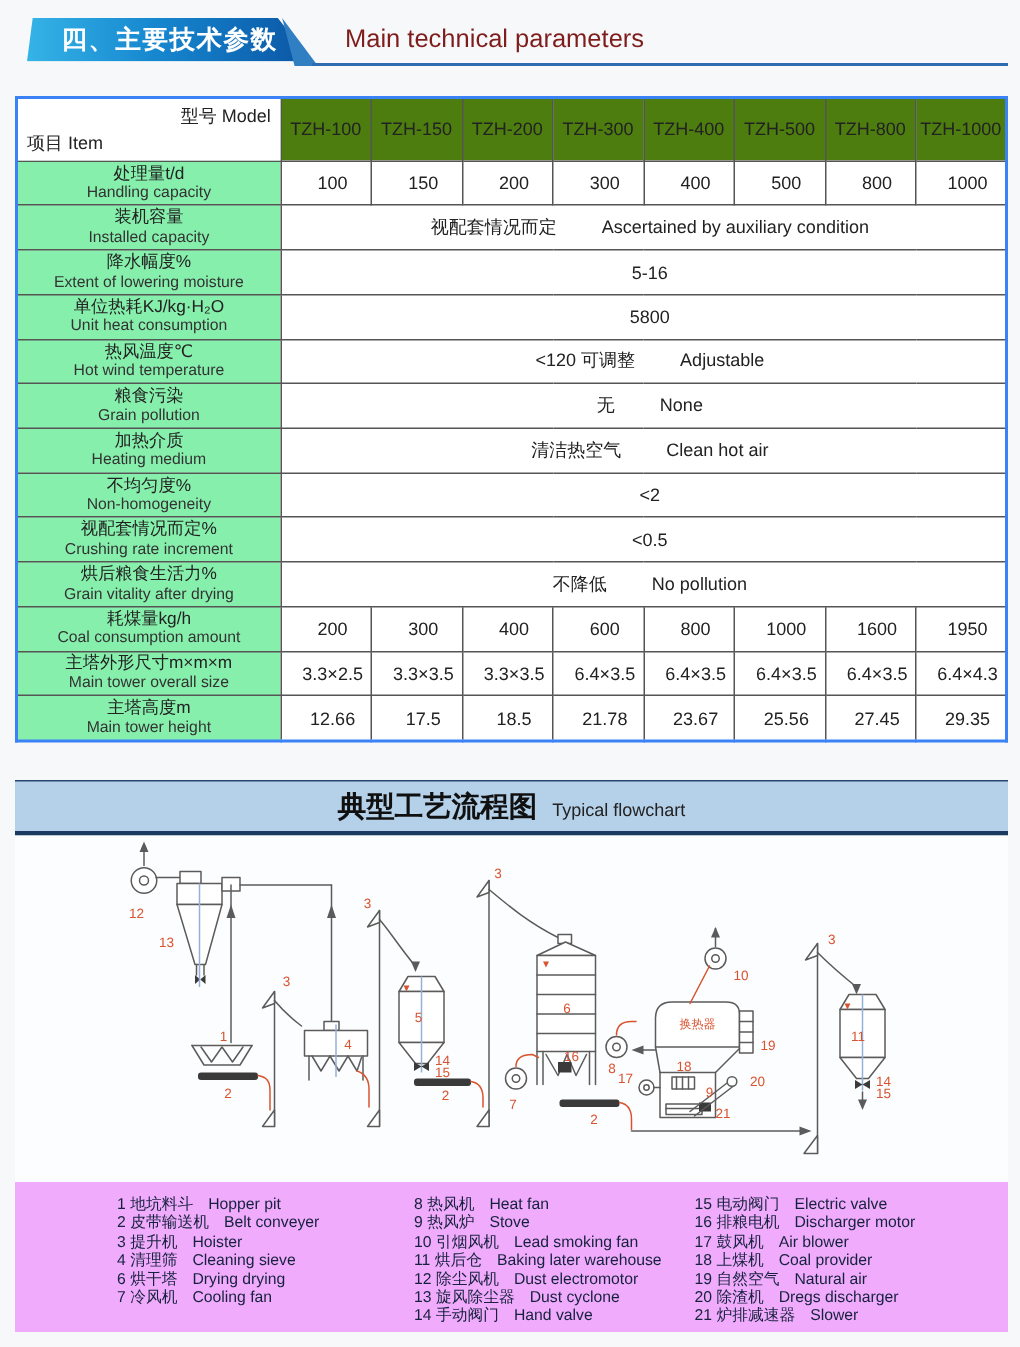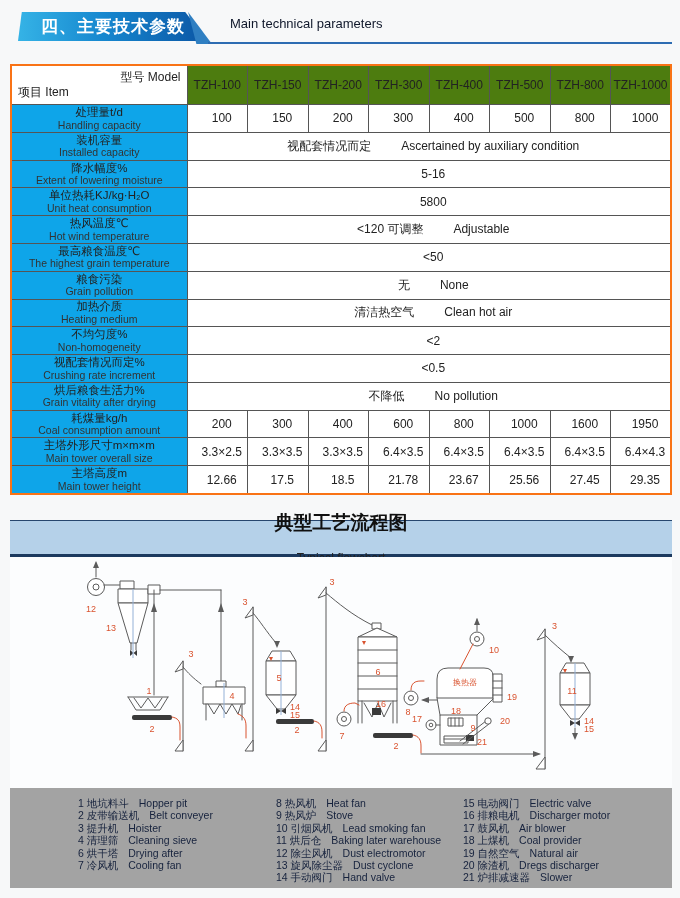--- a/index.html
+++ b/index.html
@@ -15,53 +15,53 @@
     background:linear-gradient(90deg,#35b3e6 0%,#1687cf 45%,#0b55a4 100%);
     clip-path:polygon(2% 0,88% 0,100% 100%,0 100%);
     display:flex;align-items:center;justify-content:center;
     color:#fff;font-weight:bold;font-size:17px;letter-spacing:1px;
   }
   .badge-wedge{
     position:absolute;left:186px;top:12px;width:26px;height:32px;
     background:#2f7fc2;clip-path:polygon(8% 0,100% 100%,40% 100%);
   }
   .sec-underline{position:absolute;left:208px;top:42px;width:464px;height:2px;background:#2d6cb2;}
-  .sec-title-en{position:absolute;left:230px;top:16px;font-size:13px;color:#0f172a;}
+  .sec-title-en{position:absolute;left:230px;top:16px;font-size:17px;color:#7f1d1d;}
 
   
   table.params{
     position:absolute;left:10px;top:64px;width:662px;height:431px;
-    border-collapse:collapse;table-layout:fixed;border:2px solid #f97316;
+    border-collapse:collapse;table-layout:fixed;border:2px solid #3b82f6;
   }
   .params td{border:1px solid #555;padding:0 2px;box-sizing:border-box;}
   .params tr{height:26px;}
   tr.hrow{height:37px;}
   td.corner{background:#fff;position:relative;}
   .corner .c-tr{position:absolute;top:3px;right:6px;font-size:12px;}
   .corner .c-bl{position:absolute;bottom:3px;left:6px;font-size:12px;}
   td.model{background:#4d7c0f;text-align:center;font-size:12px;}
-  td.rowlabel{background:#0ea5e9;text-align:center;}
+  td.rowlabel{background:#86efac;text-align:center;}
   .rowlabel .zh{font-size:11.5px;line-height:1.18;}
   .rowlabel .en{font-size:10.5px;line-height:1.08;color:#333;}
   td.val,td.merged{background:#fff;text-align:center;font-size:12px;padding-left:11px;}
   .m-gap{display:inline-block;width:30px;}
 
   
   .flow-panel{position:absolute;left:10px;top:520px;width:662px;height:368px;}
   .flow-banner{
     position:absolute;top:0;left:0;right:0;height:37px;background:#b5d1e9;
     border-top:1px solid #27466e;border-bottom:3px solid #1c3a5f;box-sizing:border-box;
-    display:flex;align-items:center;justify-content:center;gap:10px;flex-direction:column;
+    display:flex;align-items:center;justify-content:center;gap:10px;
   }
   .flow-title-zh{font-size:19px;font-weight:bold;color:#101010;}
   .flow-title-en{font-size:12px;color:#222;margin-top:5px;}
   .flow-diagram{position:absolute;top:37px;left:0;right:0;height:231px;background:#fcfdfe;}
   .flow-diagram svg{position:absolute;inset:0;}
   .flow-legend{
-    position:absolute;top:268px;left:0;right:0;bottom:0;background:#a3a3a3;
+    position:absolute;top:268px;left:0;right:0;bottom:0;background:#f0abfc;
     display:flex;padding:9px 0 0 68px;box-sizing:border-box;
   }
   .legend-col{display:flex;flex-direction:column;}
   .legend-col.c1{width:198px;}
   .legend-col.c2{width:187px;}
   .legend-item{font-size:10.5px;line-height:12.4px;color:#16223d;white-space:nowrap;}
   .l-en{margin-left:10px;}
 
   
   .ln{stroke:#5b5b5b;stroke-width:1;fill:none;stroke-linejoin:round;stroke-linecap:round;}
@@ -147,27 +147,20 @@
             <div class="en">Unit heat consumption</div>
           </td>
           <td class="merged" colspan="8"><span>5800</span></td>
         </tr>
         <tr>
           <td class="rowlabel">
             <div class="zh">热风温度℃</div>
             <div class="en">Hot wind temperature</div>
           </td>
           <td class="merged" colspan="8"><span>&lt;120 可调整</span><span class="m-gap"></span><span>Adjustable</span></td>
-        </tr>
-        <tr>
-          <td class="rowlabel">
-            <div class="zh">最高粮食温度℃</div>
-            <div class="en">The highest grain temperature</div>
-          </td>
-          <td class="merged" colspan="8"><span>&lt;50</span></td>
         </tr>
         <tr>
           <td class="rowlabel">
             <div class="zh">粮食污染</div>
             <div class="en">Grain pollution</div>
           </td>
           <td class="merged" colspan="8"><span>无</span><span class="m-gap"></span><span>None</span></td>
         </tr>
         <tr>
           <td class="rowlabel">
@@ -452,21 +445,21 @@
         <text class="hx" x="455" y="128" text-anchor="middle">换热器</text>
       </svg>
     </div>
 
     <div class="flow-legend" id="legend">
         <div class="legend-col c1">
           <div class="legend-item"><span>1 地坑料斗</span><span class="l-en">Hopper pit</span></div>
           <div class="legend-item"><span>2 皮带输送机</span><span class="l-en">Belt conveyer</span></div>
           <div class="legend-item"><span>3 提升机</span><span class="l-en">Hoister</span></div>
           <div class="legend-item"><span>4 清理筛</span><span class="l-en">Cleaning sieve</span></div>
-          <div class="legend-item"><span>6 烘干塔</span><span class="l-en">Drying after</span></div>
+          <div class="legend-item"><span>6 烘干塔</span><span class="l-en">Drying drying</span></div>
           <div class="legend-item"><span>7 冷风机</span><span class="l-en">Cooling fan</span></div>
         </div>
         <div class="legend-col c2">
           <div class="legend-item"><span>8 热风机</span><span class="l-en">Heat fan</span></div>
           <div class="legend-item"><span>9 热风炉</span><span class="l-en">Stove</span></div>
           <div class="legend-item"><span>10 引烟风机</span><span class="l-en">Lead smoking fan</span></div>
           <div class="legend-item"><span>11 烘后仓</span><span class="l-en">Baking later warehouse</span></div>
           <div class="legend-item"><span>12 除尘风机</span><span class="l-en">Dust electromotor</span></div>
           <div class="legend-item"><span>13 旋风除尘器</span><span class="l-en">Dust cyclone</span></div>
           <div class="legend-item"><span>14 手动阀门</span><span class="l-en">Hand valve</span></div>

